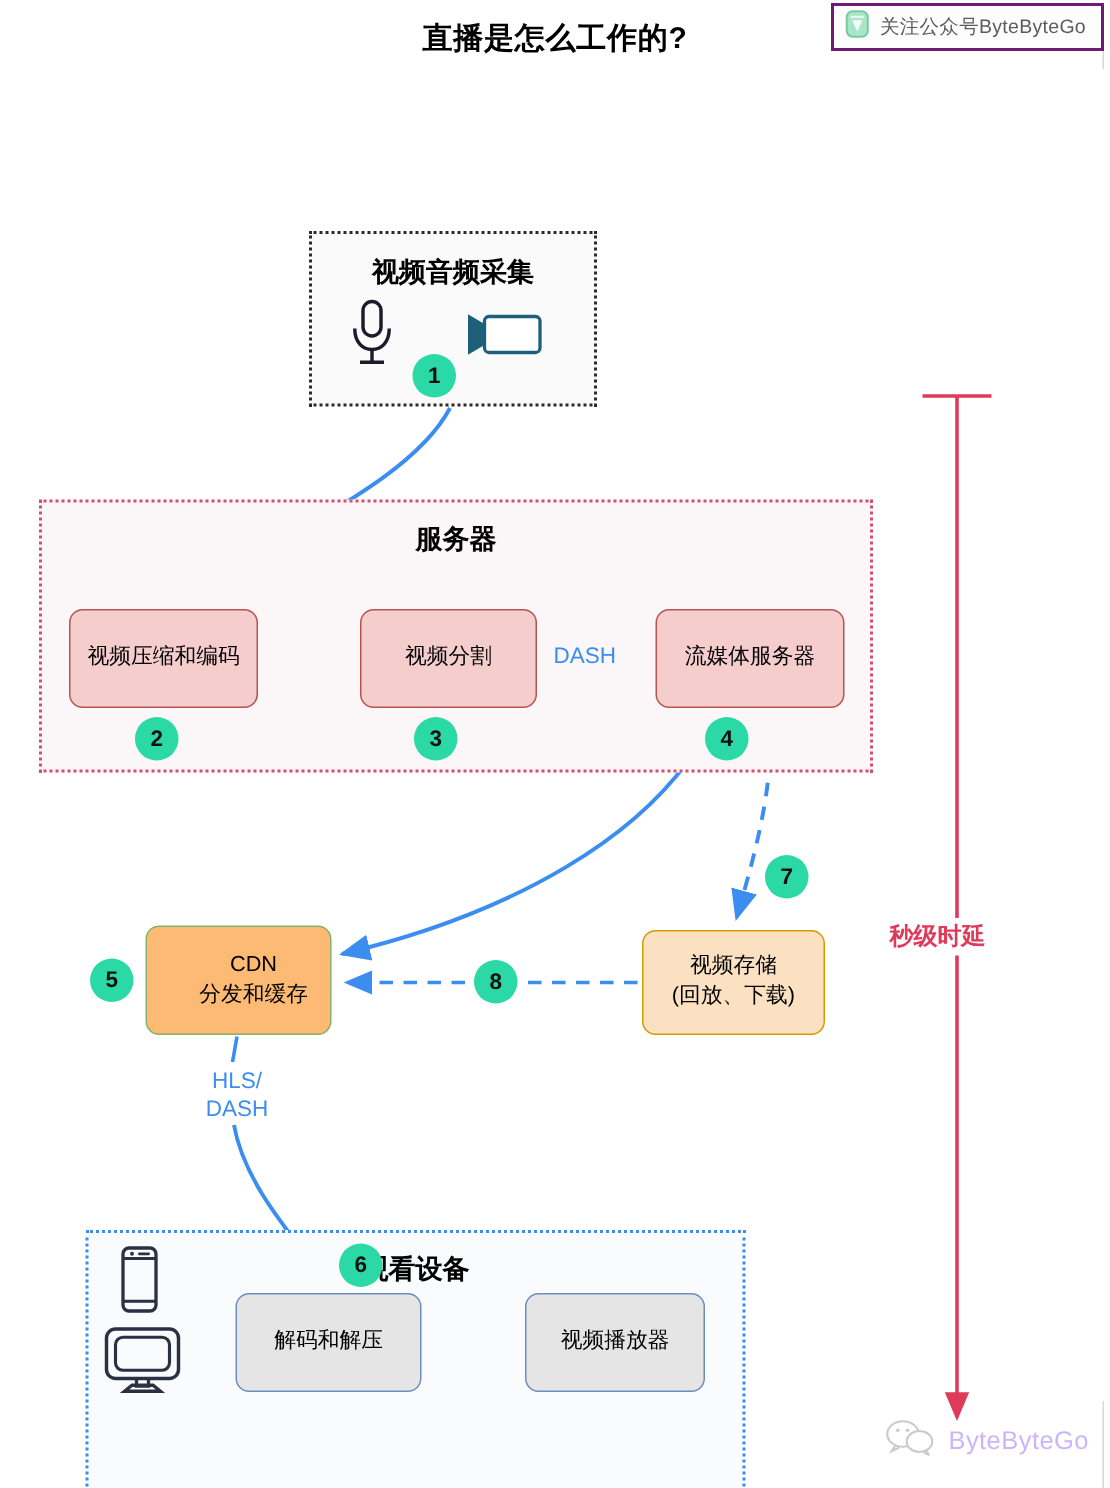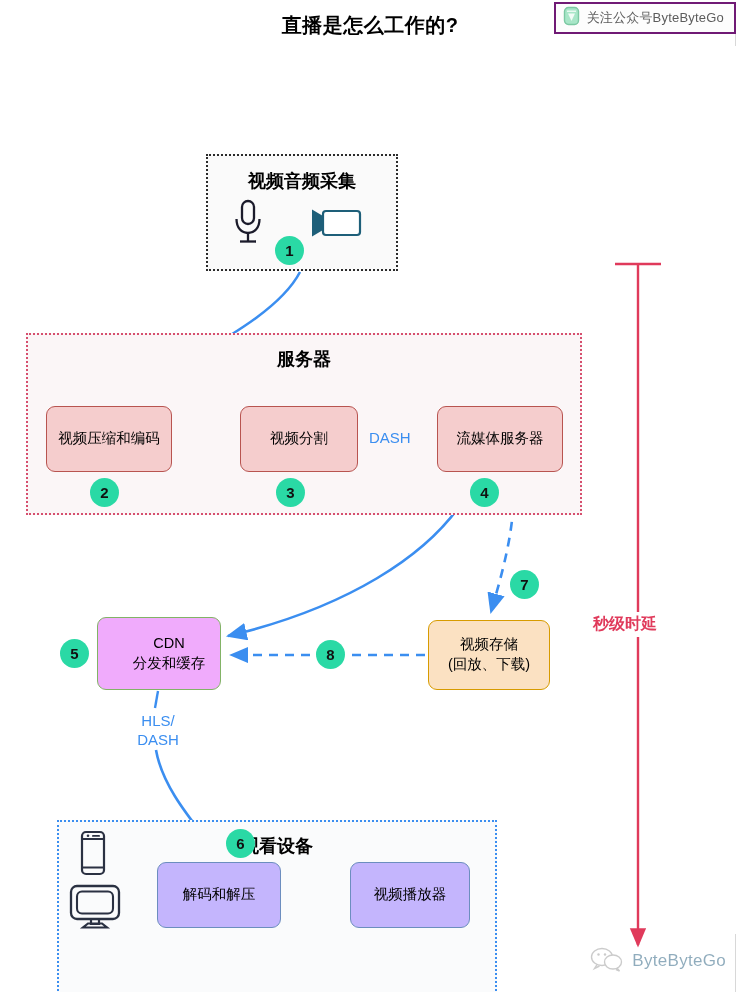--- a/index.html
+++ b/index.html
@@ -59,23 +59,23 @@
   
   .node{
     position:absolute;box-sizing:border-box;
     border-radius:9px;
     display:flex;flex-direction:column;
     align-items:center;justify-content:center;
     font-size:14.5px;line-height:1.35;
     text-align:center;
   }
   .node.pink{background:#f5cdcd;border:1.6px solid #b85450;}
-  .node.green{background:#f0abfc;border:1.6px solid #82b366;padding-left:20px;}
+  .node.green{background:#fdba74;border:1.6px solid #82b366;padding-left:20px;}
   .node.orange{background:#fbe1c2;border:1.6px solid #d79b00;}
-  .node.blue{background:#c4b5fd;border:1.6px solid #6c8ebf;}
+  .node.blue{background:#e5e5e5;border:1.6px solid #6c8ebf;}
 
   #n-encode{left:46px;top:406px;width:126px;height:66px;}
   #n-split{left:240px;top:406px;width:118px;height:66px;}
   #n-stream{left:437px;top:406px;width:126px;height:66px;}
   #n-cdn{left:97px;top:617px;width:124px;height:73px;}
   #n-storage{left:428px;top:620px;width:122px;height:70px;}
   #n-decode{left:157px;top:862px;width:124px;height:66px;}
   #n-player{left:350px;top:862px;width:120px;height:66px;}
 
   
@@ -110,21 +110,21 @@
   #ic-cam{left:308px;top:207px;}
   #ic-phone{left:80px;top:830px;}
   #ic-monitor{left:69px;top:884px;}
 
   
   .watermark{
     position:absolute;right:14px;bottom:16px;
     display:flex;align-items:center;gap:8px;
     opacity:.45;
   }
-  .watermark .wm-text{font-size:17px;color:#0c4a6e;letter-spacing:.3px;}
+  .watermark .wm-text{font-size:17px;color:#8b5cf6;letter-spacing:.3px;}
   .frame-right{position:absolute;right:4px;bottom:0;width:1px;height:58px;background:#d8d8d8;}
 </style>
 </head>
 <body>
 
 <div id="stage">
 
   <div class="page-title">直播是怎么工作的?</div>
 
   <div class="follow-badge">

